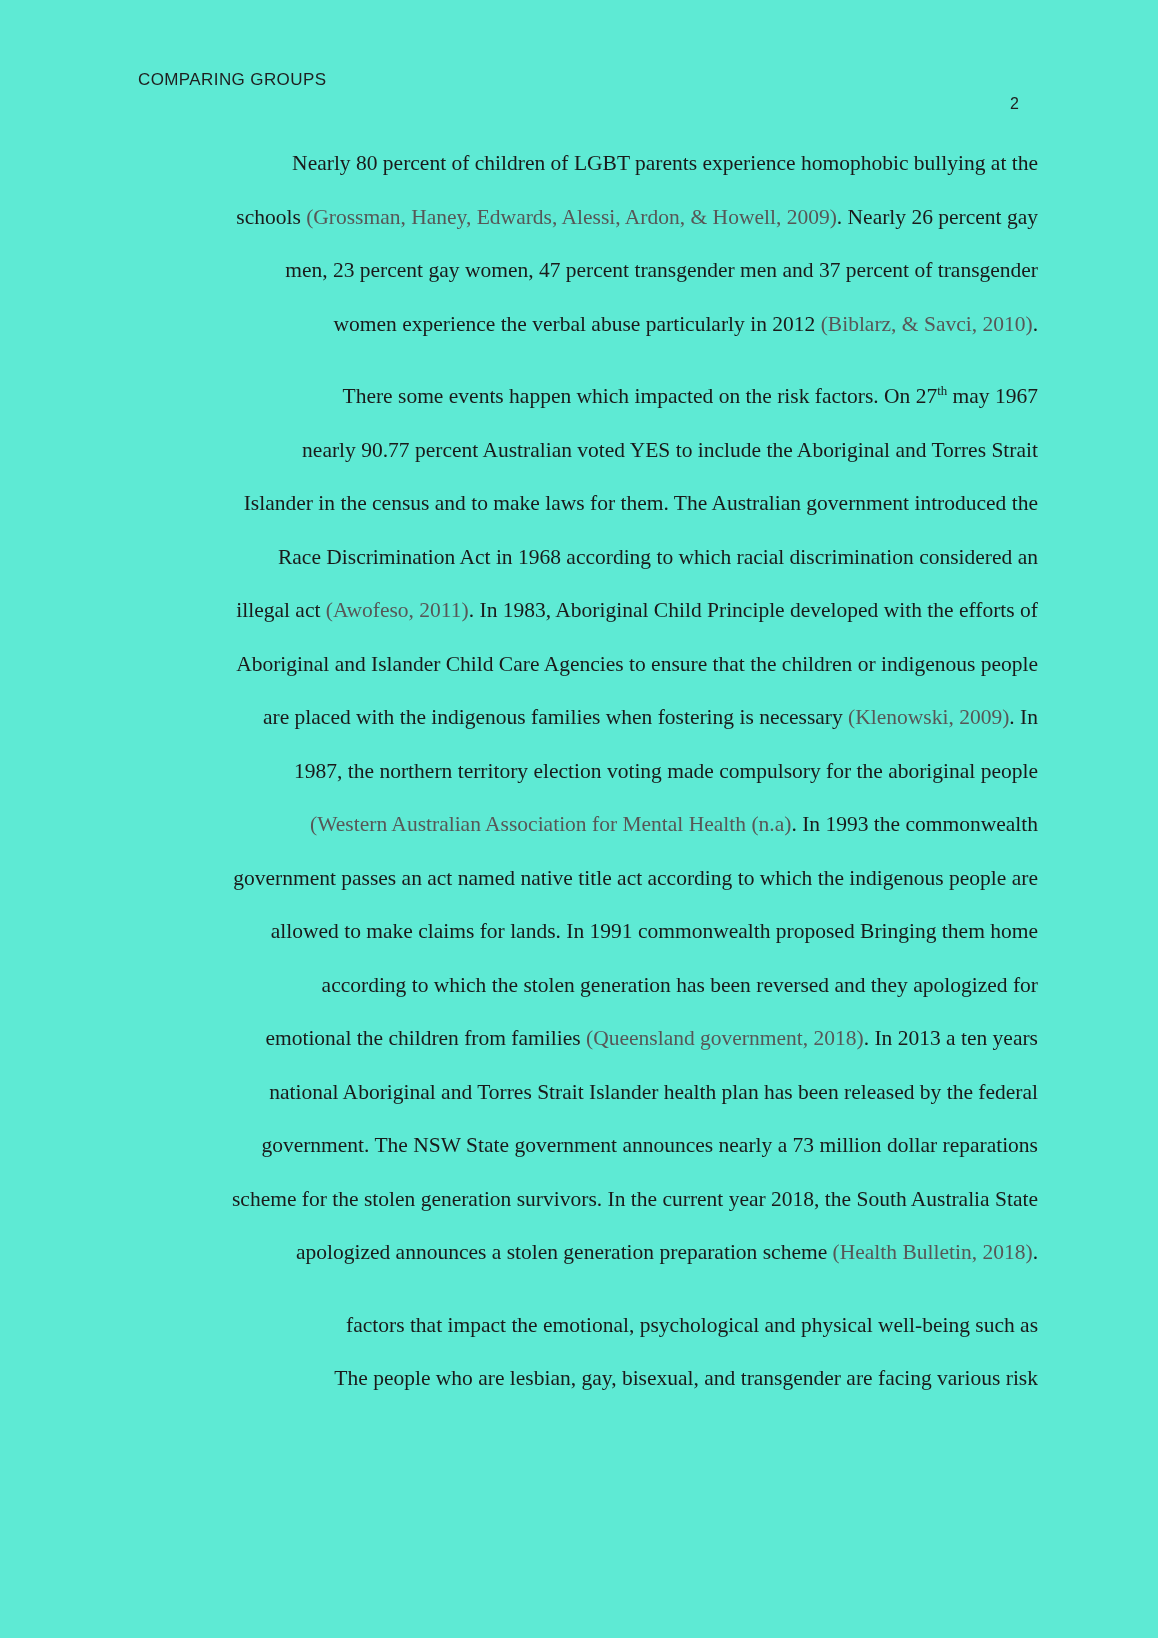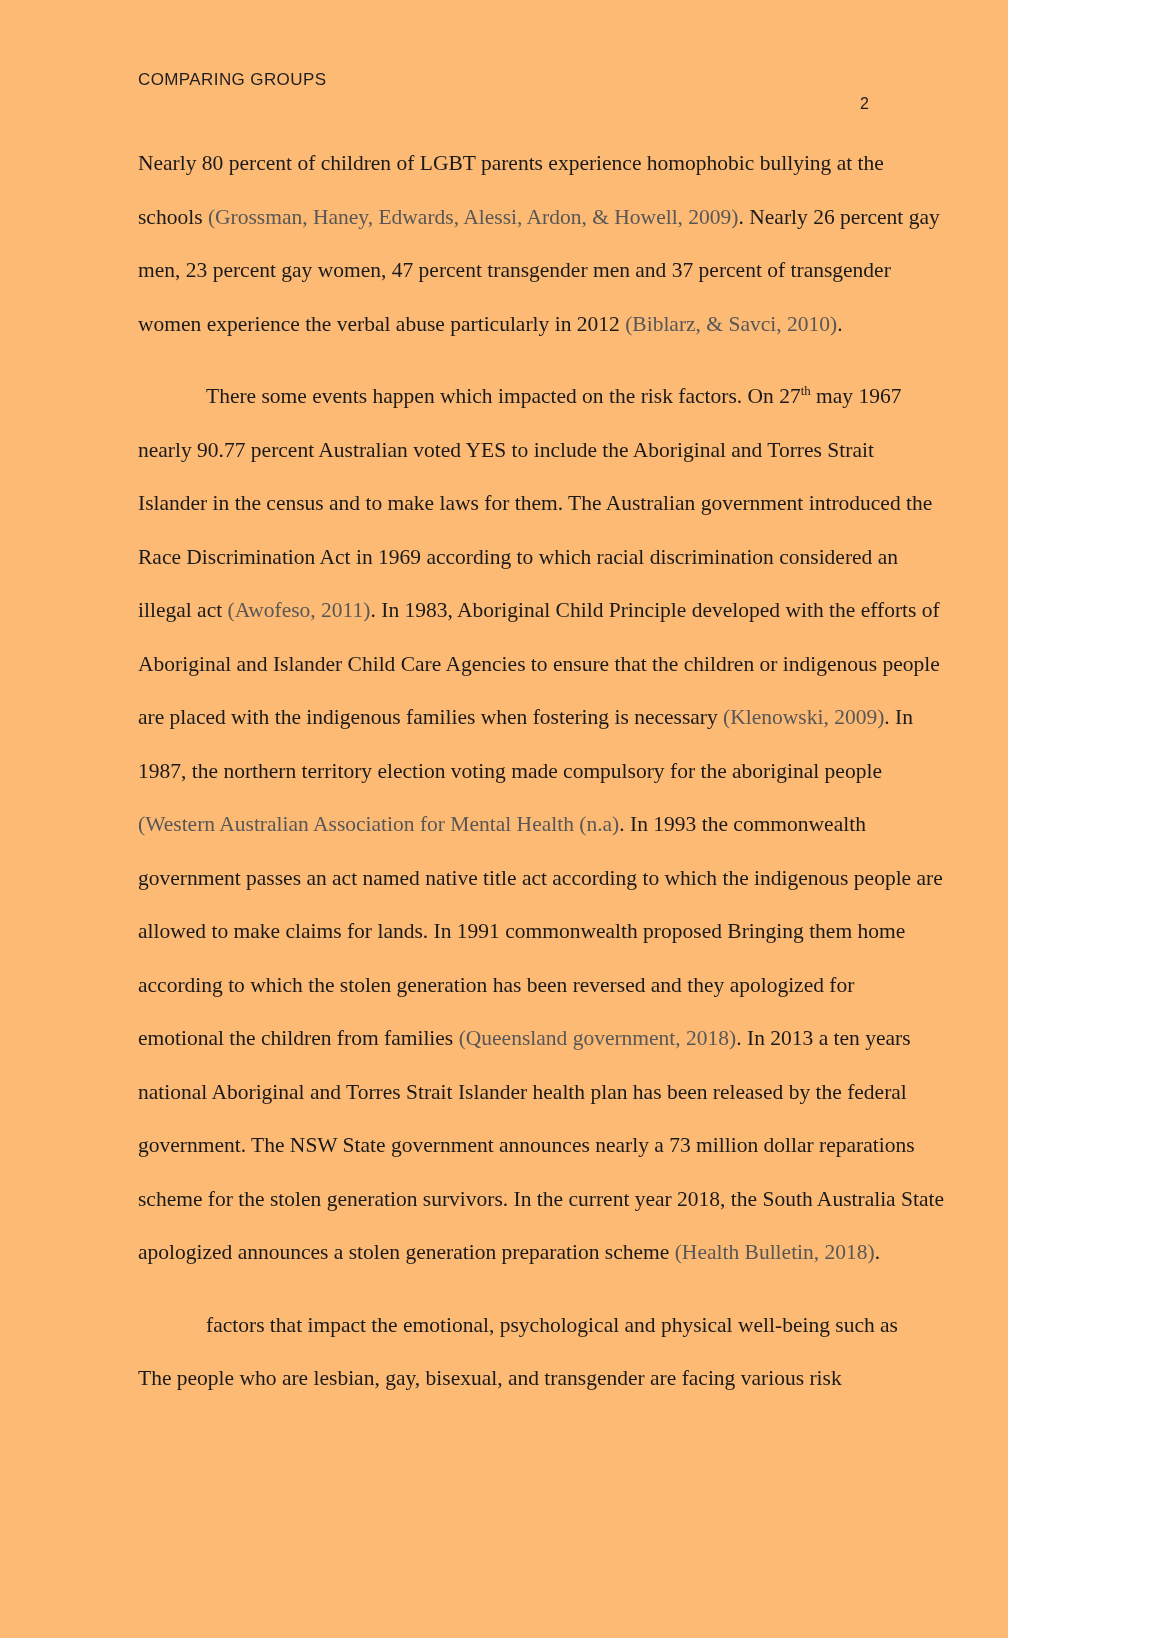--- a/index.html
+++ b/index.html
@@ -2,23 +2,23 @@
 <html><head>
 <meta charset="utf-8">
 <style>
   html, body {
     margin: 0;
     padding: 0;
     background: #ffffff;
   }
   #page {
     position: relative;
-    width: 1008px;
+    width: 1158px;
     height: 1638px;
-    background: #fdba74;
+    background: #5eead4;
     overflow: hidden;
   }
   #running-head {
     position: absolute;
     left: 138px;
     top: 71px;
     font-family: "Liberation Sans", sans-serif;
     font-size: 17px;
     line-height: 1;
     letter-spacing: 0.4px;
@@ -37,20 +37,21 @@
     position: absolute;
     left: 138px;
     top: 137px;
     width: 900px;
     font-family: "Liberation Serif", serif;
     font-size: 21.5px;
     color: #1a1a1a;
   }
   .para {
     margin: 0 0 19px 0;
+    text-align: right;
   }
   .line {
     height: 53.5px;
     line-height: 53.5px;
     white-space: pre;
   }
   .para.indented .line:first-child {
     text-indent: 68px;
   }
   .cite {
@@ -72,21 +73,21 @@
       <div class="para">
         <div class="line"><span>Nearly 80 percent of children of LGBT parents experience homophobic bullying at the</span></div>
         <div class="line"><span>schools </span><span class="cite">(Grossman, Haney, Edwards, Alessi, Ardon, &amp; Howell, 2009)</span><span>. Nearly 26 percent gay</span></div>
         <div class="line"><span>men, 23 percent gay women, 47 percent transgender men and 37 percent of transgender</span></div>
         <div class="line"><span>women experience the verbal abuse particularly in 2012 </span><span class="cite">(Biblarz, &amp; Savci, 2010)</span><span>.</span></div>
       </div>
       <div class="para indented">
         <div class="line"><span>There some events happen which impacted on the risk factors. On 27</span><span class="sup">th</span><span> may 1967</span></div>
         <div class="line"><span>nearly 90.77 percent Australian voted YES to include the Aboriginal and Torres Strait</span></div>
         <div class="line"><span>Islander in the census and to make laws for them. The Australian government introduced the</span></div>
-        <div class="line"><span>Race Discrimination Act in 1969 according to which racial discrimination considered an</span></div>
+        <div class="line"><span>Race Discrimination Act in 1968 according to which racial discrimination considered an</span></div>
         <div class="line"><span>illegal act </span><span class="cite">(Awofeso, 2011)</span><span>. In 1983, Aboriginal Child Principle developed with the efforts of</span></div>
         <div class="line"><span>Aboriginal and Islander Child Care Agencies to ensure that the children or indigenous people</span></div>
         <div class="line"><span>are placed with the indigenous families when fostering is necessary </span><span class="cite">(Klenowski, 2009)</span><span>. In</span></div>
         <div class="line"><span>1987, the northern territory election voting made compulsory for the aboriginal people</span></div>
         <div class="line"><span class="cite">(Western Australian Association for Mental Health (n.a)</span><span>. In 1993 the commonwealth</span></div>
         <div class="line"><span>government passes an act named native title act according to which the indigenous people are</span></div>
         <div class="line"><span>allowed to make claims for lands. In 1991 commonwealth proposed Bringing them home</span></div>
         <div class="line"><span>according to which the stolen generation has been reversed and they apologized for</span></div>
         <div class="line"><span>emotional the children from families </span><span class="cite">(Queensland government, 2018)</span><span>. In 2013 a ten years</span></div>
         <div class="line"><span>national Aboriginal and Torres Strait Islander health plan has been released by the federal</span></div>

